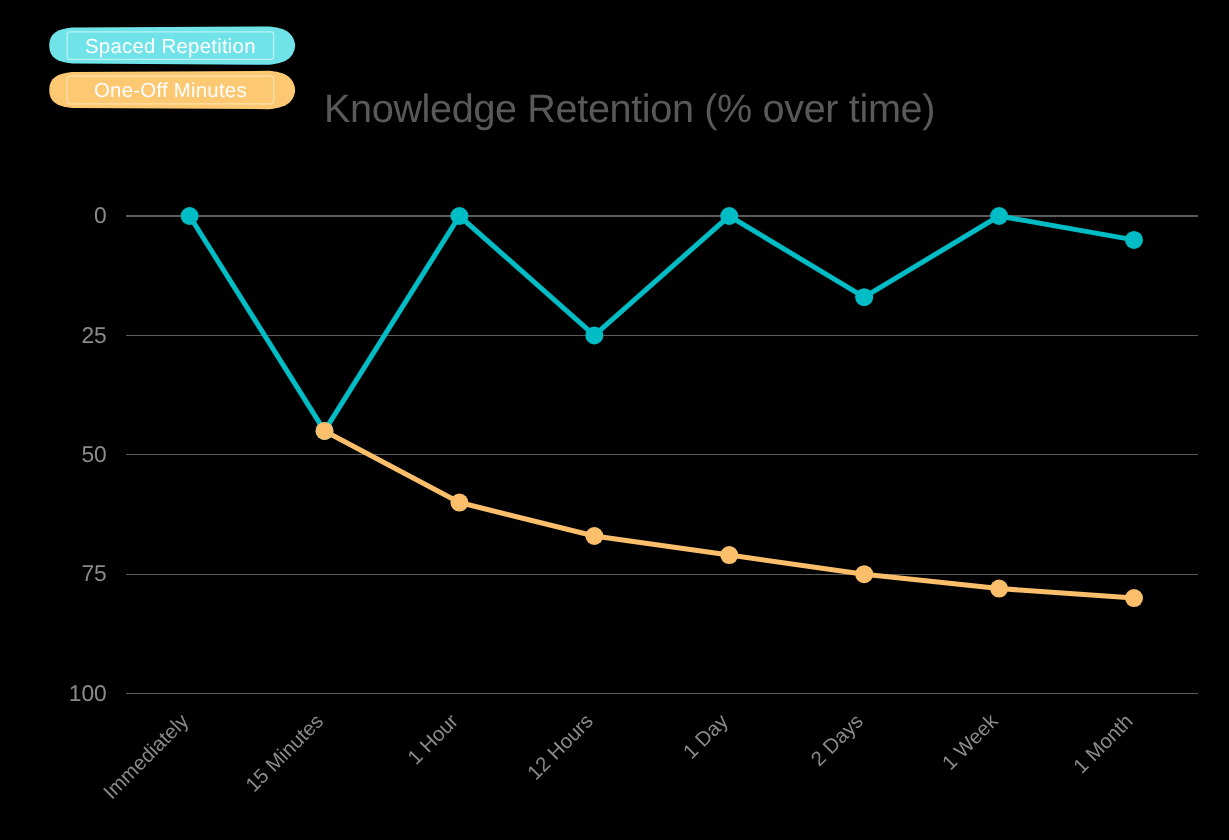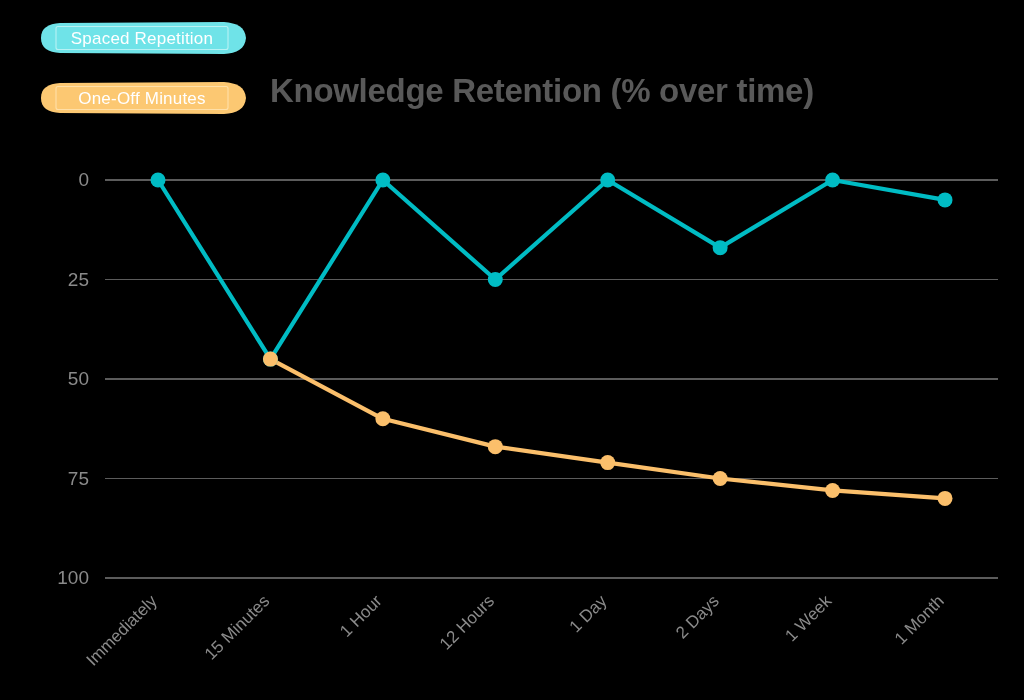--- a/index.html
+++ b/index.html
@@ -24,21 +24,21 @@
     height: 700px;
   }
 
   
   .legend {
     position: absolute;
     left: 34px;
     top: 20px;
     display: flex;
     flex-direction: column;
-    gap: 24px;
+    gap: 1px;
     z-index: 5;
   }
   .legend-badge {
     position: relative;
     display: inline-flex;
     align-items: center;
     justify-content: center;
     height: 36px;
     padding: 0 26px;
     box-sizing: border-box;
@@ -61,21 +61,21 @@
     line-height: 1;
   }
 
   
   .chart-title {
     position: absolute;
     left: 270px;
     top: 74px;
     color: #595959;
     font-size: 33px;
-    font-weight: 700;
+    font-weight: 400;
     letter-spacing: -0.3px;
     white-space: nowrap;
     line-height: 1;
     z-index: 3;
   }
 
   
   .plot-svg {
     position: absolute;
     left: 0;

